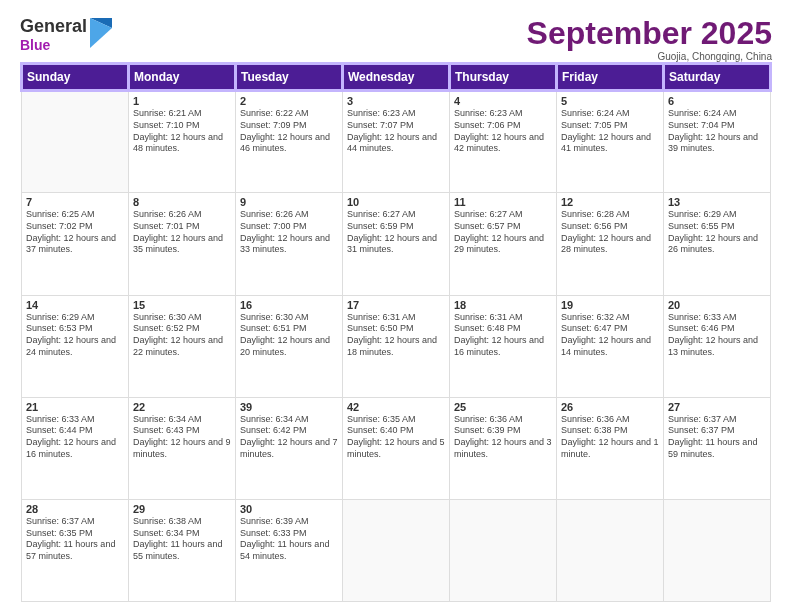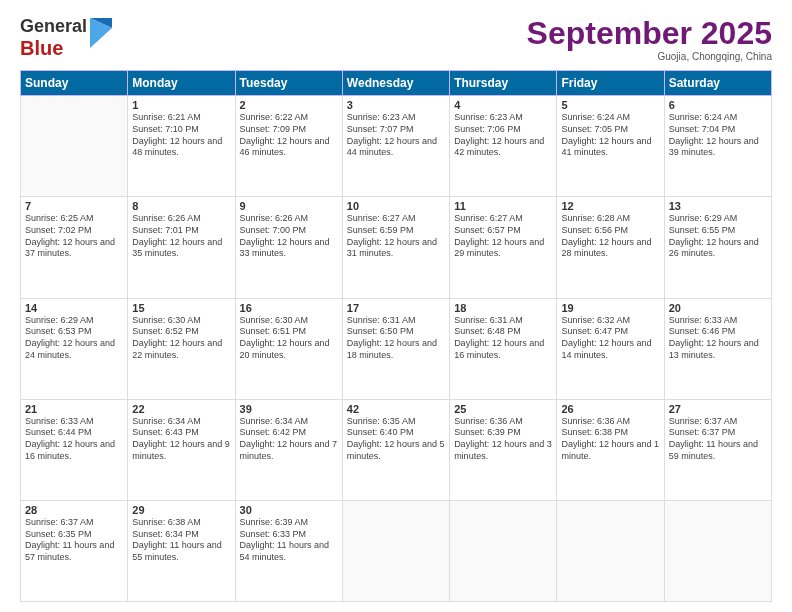--- a/index.html
+++ b/index.html
@@ -14,21 +14,20 @@
       width: 792px;
       height: 612px;
       padding: 16px 20px 10px 20px;
       display: flex;
       flex-direction: column;
     }
     .header {
       display: flex;
       justify-content: space-between;
       align-items: flex-start;
-      margin-bottom: 8px;
     }
     .logo {
       display: flex;
       align-items: flex-start;
       gap: 0;
     }
     .logo-text {
       display: flex;
       flex-direction: column;
       line-height: 1.1;
@@ -47,27 +46,27 @@
       color: #555;
     }
     .calendar {
       flex: 1;
       border: 1px solid #ccc;
       border-collapse: collapse;
       width: 100%;
       table-layout: fixed;
     }
     .calendar th {
-      background: #0369a1;
+      background: #4c1d95;
       color: #fff;
       font-size: 12px;
       font-weight: bold;
       padding: 5px 4px;
       text-align: left;
-      border: 1px solid #c4b5fd;
+      border: 3px solid #c4b5fd;
     }
     .calendar td {
       border: 1px solid #ddd;
       vertical-align: top;
       padding: 3px 4px;
       font-size: 9.5px;
       color: #333;
       height: 78px;
     }
     .day-num {
@@ -86,21 +85,21 @@
     }
   </style>
 </head>
 <body>
 
 <div class="page">
   <div class="header">
     <div class="logo">
       <div class="logo-text">
         <span style="font-size:18px;font-weight:bold;color:#333;line-height:1.15;">General</span>
-        <span style="font-size:20px;font-weight:bold;color:#b91c1c;line-height:1.15;">Blue</span>
+        <span style="font-size:14px;font-weight:bold;color:#a21caf;line-height:1.15;">Blue</span>
       </div>
       <svg width="22" height="30" viewBox="0 0 22 30" style="margin-left:3px;margin-top:2px;">
         <polygon points="0,0 22,10 22,0" fill="#1a6bb5"></polygon>
         <polygon points="0,0 0,30 22,10" fill="#4da6e8"></polygon>
       </svg>
     </div>
     <div class="title-block">
       <div class="month-title">September 2025</div>
       <div class="subtitle">Guojia, Chongqing, China</div>
     </div>

